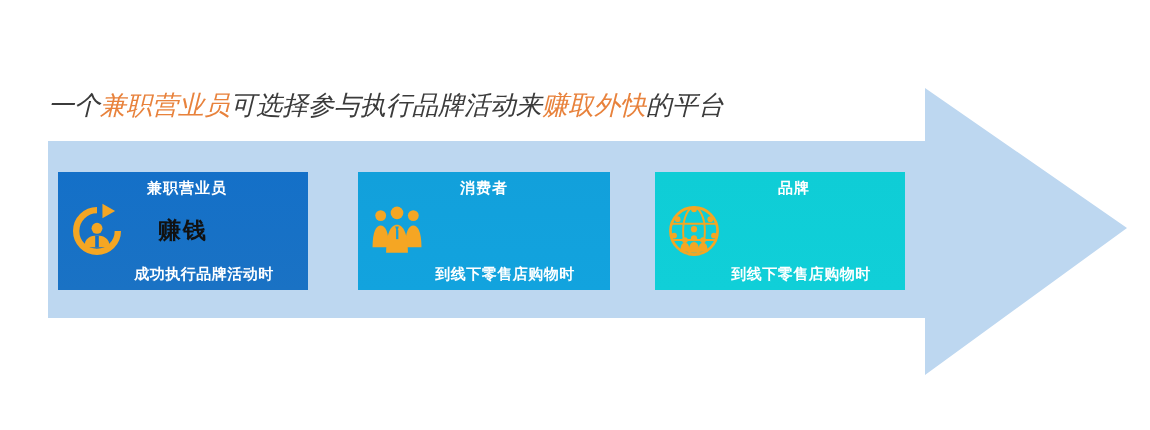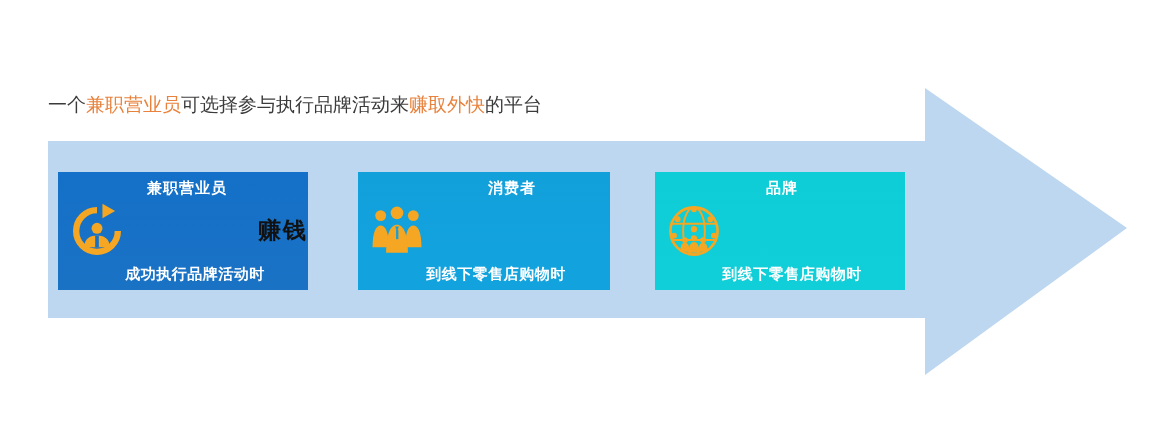--- a/index.html
+++ b/index.html
@@ -21,25 +21,26 @@
     width: 1150px;
     height: 430px;
     background: #ffffff;
   }
 
   
   #title {
     position: absolute;
     left: 48px;
     top: 88px;
-    font-size: 19px;
+    font-size: 26px;
     line-height: 34px;
     color: #3b3b3b;
     white-space: nowrap;
     letter-spacing: 0px;
+    font-style: italic;
   }
   #title .hl {
     color: #e8823c;
   }
 
   
   #arrow-svg {
     position: absolute;
     left: 0;
     top: 0;
@@ -64,40 +65,40 @@
     top: 7px;
     left: 0;
     width: 100%;
     text-align: center;
     color: #ffffff;
     font-size: 15px;
     font-weight: bold;
     letter-spacing: 1px;
   }
   #card-0 .card-header { padding-left: 4px; }
-  #card-1 .card-header { padding-left: 14px; margin-left: 14px; }
-  #card-2 .card-header { padding-left: 2px; }
+  #card-1 .card-header { padding-left: 0; }
+  #card-2 .card-header { padding-left: 14px; }
 
   .card-main {
     position: absolute;
     top: 43px;
     left: 0;
     width: 100%;
-    text-align: right;
+    text-align: center;
     color: #111111;
     font-size: 23px;
     font-weight: bold;
     letter-spacing: 2px;
     box-sizing: border-box;
   }
 
   .card-footer {
     position: absolute;
     bottom: 6px;
-    left: 3px;
+    left: 12px;
     width: 100%;
     text-align: center;
     color: #ffffff;
     font-size: 15px;
     font-weight: bold;
     letter-spacing: 0.5px;
     padding-left: 18px;
     box-sizing: border-box;
   }
 

